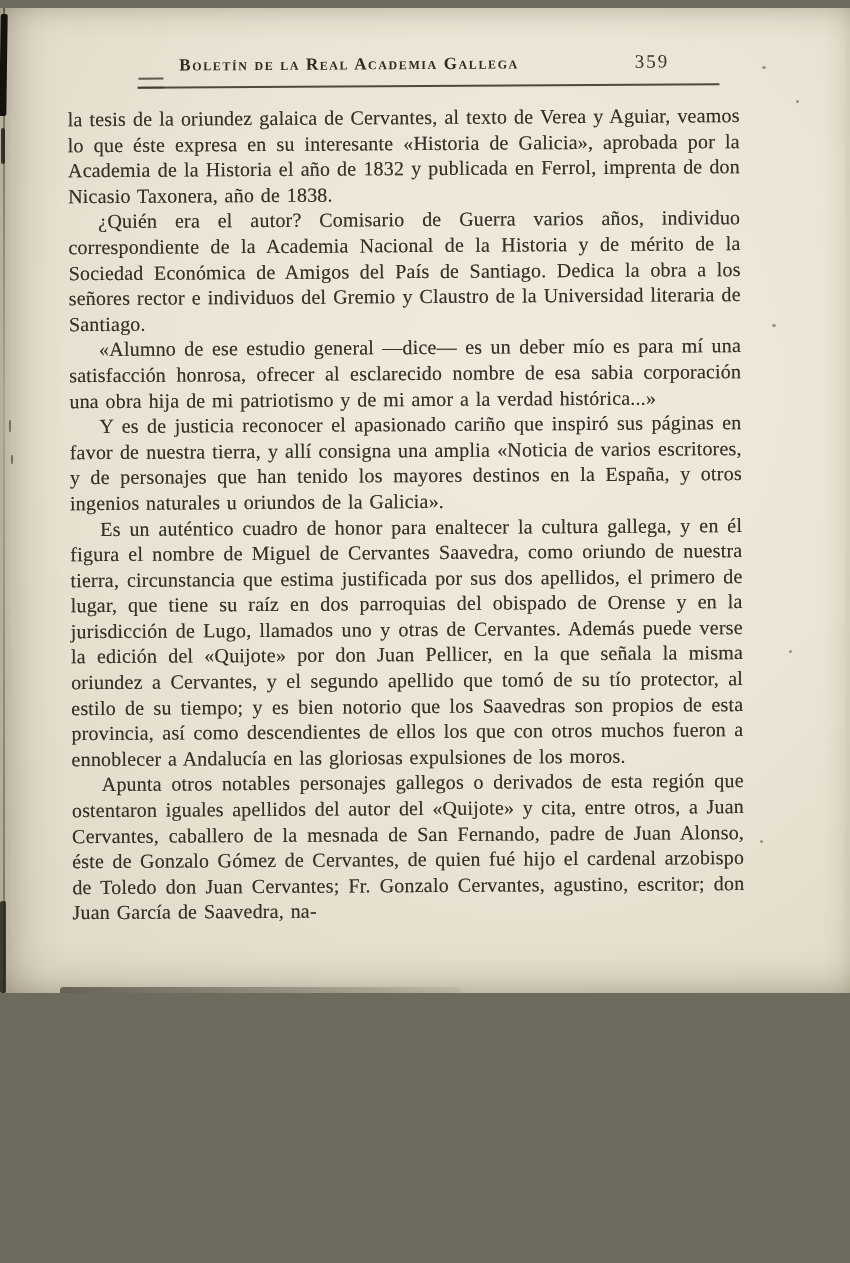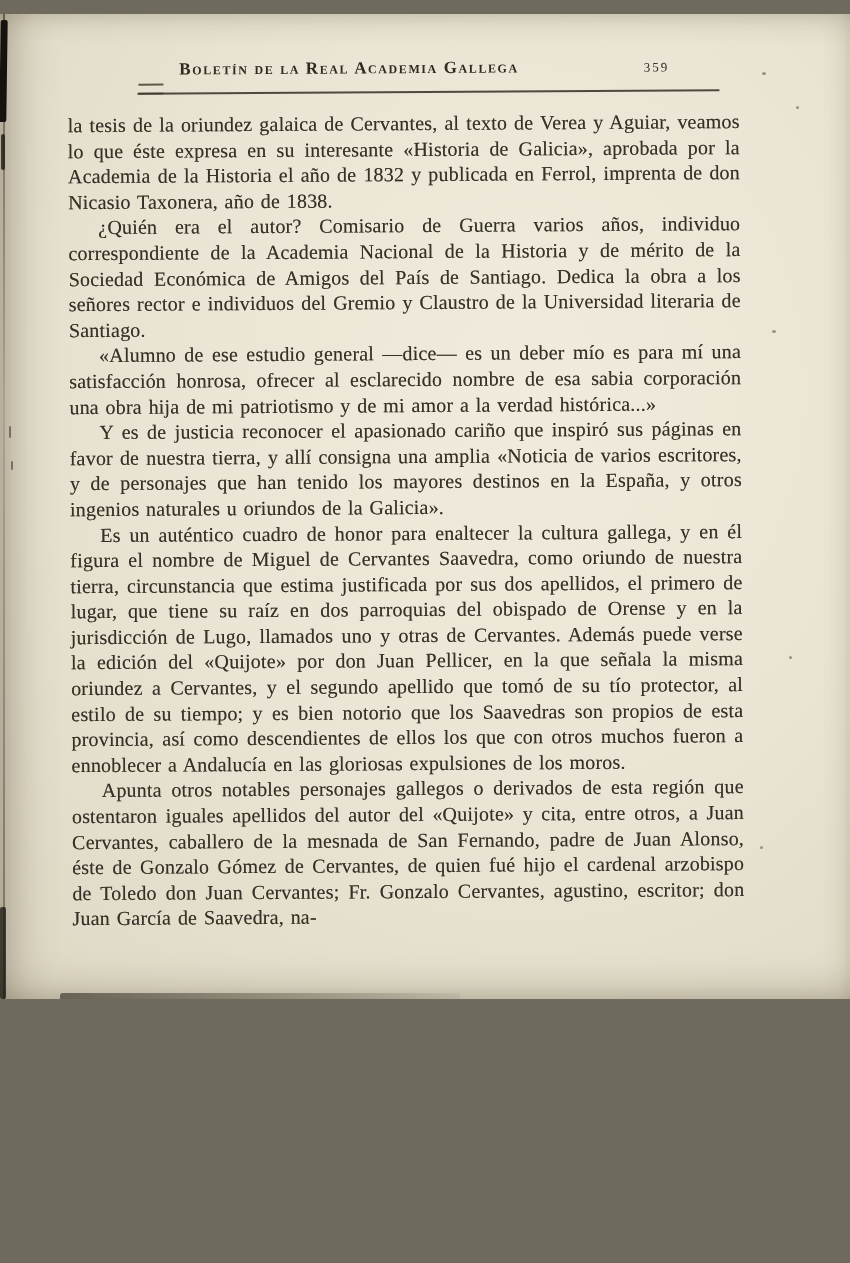--- a/index.html
+++ b/index.html
@@ -1,20 +1,20 @@
 <!DOCTYPE html>
 <html><head>
 <meta charset="utf-8">
 <style>
   html, body { margin: 0; padding: 0; background: #6e6a5e; }
   .page {
     position: relative;
     width: 850px;
     height: 985px;
-    margin: 14px auto;
+    margin: 8px auto;
     overflow: hidden;
     background:
       radial-gradient(ellipse at 62% 38%, #f0ebdc 0%, #e9e4d3 50%, #ded8c5 100%);
     box-shadow:
       inset 28px 0 50px -22px rgba(82, 72, 50, 0.45),
       inset -14px 0 36px -26px rgba(82, 72, 50, 0.30),
       inset 0 -22px 48px -26px rgba(82, 72, 50, 0.35),
       inset 0 16px 32px -22px rgba(82, 72, 50, 0.22);
     font-family: "Liberation Serif", "DejaVu Serif", serif;
     color: #363229;
@@ -71,21 +71,21 @@
     font-variant: small-caps;
     font-weight: 700;
     font-size: 17px;
     letter-spacing: 1.6px;
     color: #2f2b21;
     white-space: nowrap;
   }
   .page-number {
     margin-left: auto;
     margin-right: 70px;
-    font-size: 13px;
+    font-size: 19px;
     letter-spacing: 2px;
     color: #343026;
   }
   .header-rule {
     position: absolute; top: 77px; left: 140px; width: 582px; height: 2px;
     background: #383328; opacity: 0.88;
   }
   .body-text {
     position: absolute; top: 97px; left: 70px; width: 672px;
     font-size: 20px;

